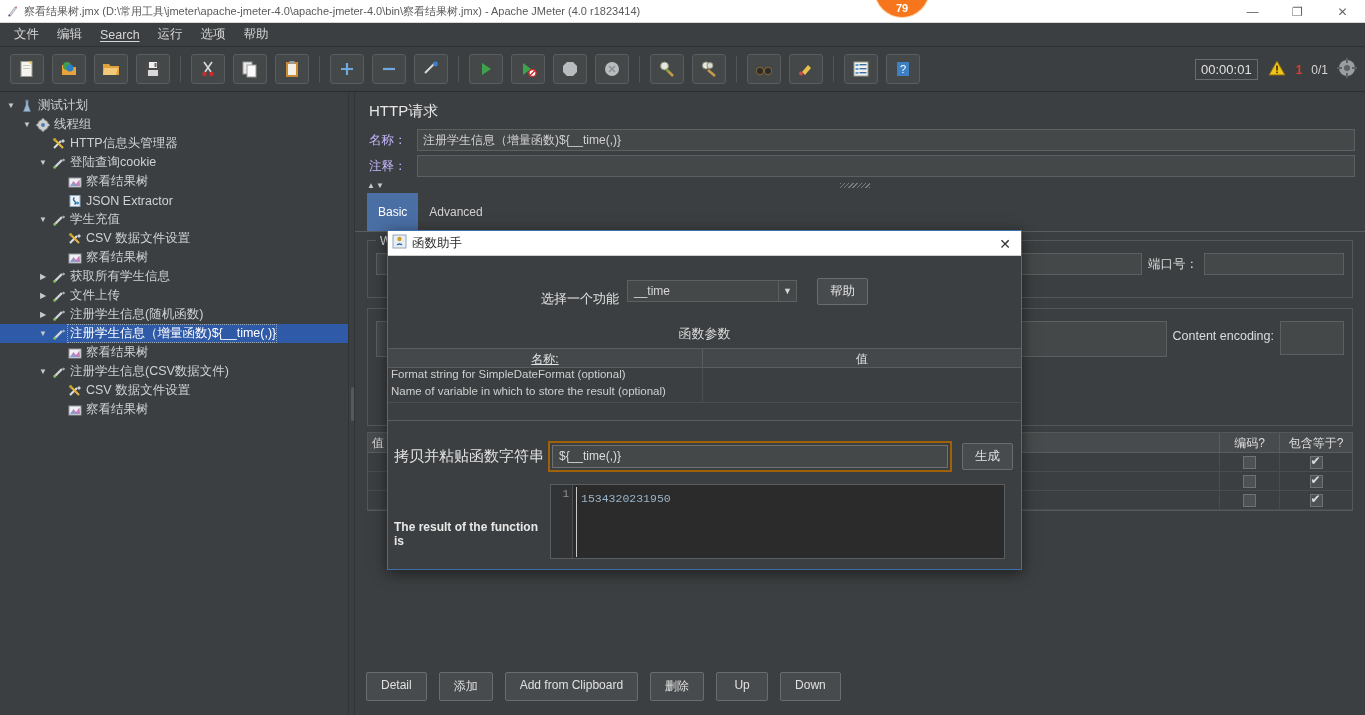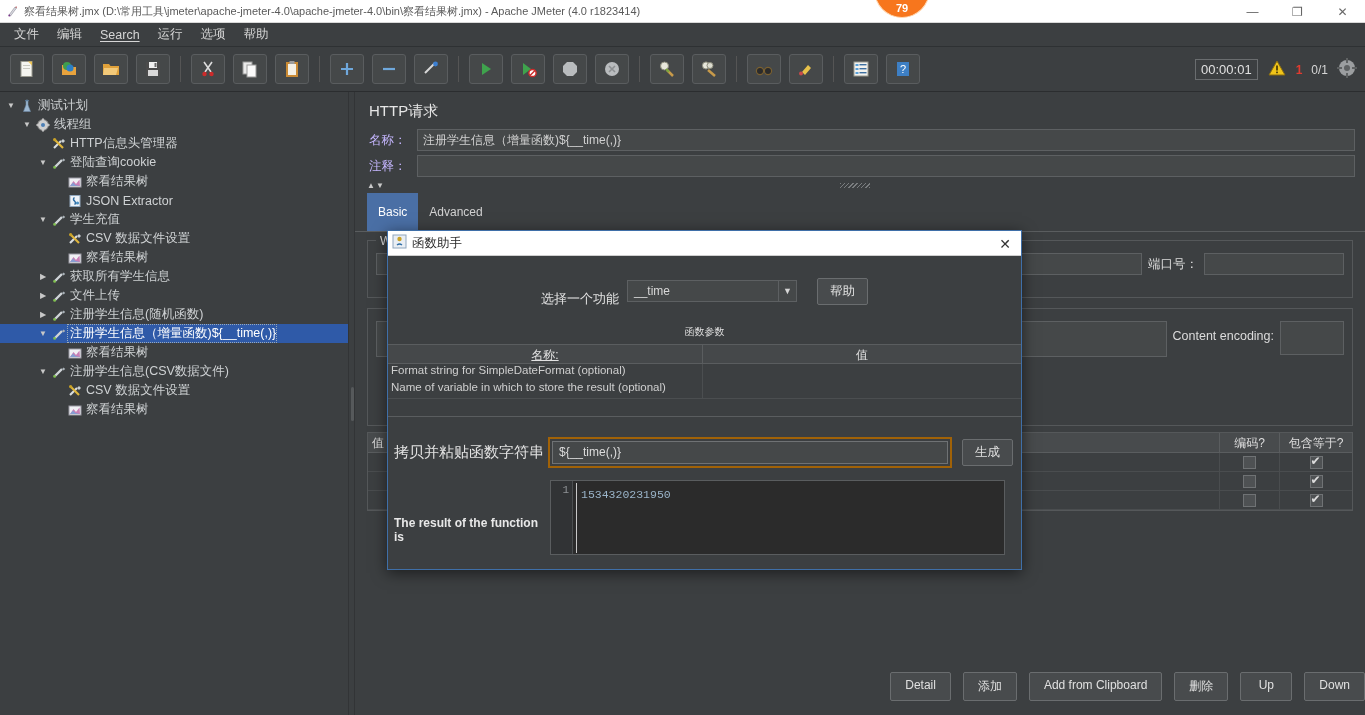--- a/index.html
+++ b/index.html
@@ -119,22 +119,22 @@
   .ptc { border-right: 1px solid #4a4d4f; display:flex; align-items:center; justify-content:center; }
   .chk {
     width: 13px; height: 13px; border: 1px solid #6f7274; background: #4e5153;
     display: inline-block; position: relative;
   }
   .chk.on::after {
     content: '✔'; position: absolute; left: 0px; top: -3px; color: #dcdcdc; font-size: 12px;
   }
 
   .btn-row {
-    position: absolute; bottom: 14px; left: 3px; right: 0;
-    display: flex; justify-content: flex-end; gap: 12px;
+    position: absolute; bottom: 14px; left: 11px; right: 0;
+    display: flex; justify-content: flex-start; gap: 12px;
   }
   .jbtn {
     background: #484b4d; border: 1px solid #6a6d6f; border-radius: 2px;
     color: #e0e0e0; font-size: 12px; padding: 5px 14px; min-width: 52px; text-align: center;
   }
 
   
   .dialog {
     position: absolute; left: 387px; top: 230px; width: 635px; height: 340px;
     border: 1px solid #3f6fa8; background: #3c3f41;
@@ -157,21 +157,21 @@
     width: 170px; height: 22px; background: #454849; border: 1px solid #5d6062;
     display: flex; align-items: center; position: relative;
   }
   .combo .cv { color: #d8d8d8; font-size: 12px; padding-left: 6px; }
   .combo .carrow {
     position: absolute; right: 0; top: 0; width: 18px; height: 20px;
     display: flex; align-items: center; justify-content: center;
     color: #d6d6d6; font-size: 9px; border-left: 1px solid #5d6062;
   }
 
-  .fn-args-title { text-align: center; color: #dcdcdc; font-size: 10px; margin-top: 17px; }
+  .fn-args-title { text-align: center; color: #dcdcdc; font-size: 13px; margin-top: 17px; }
   .argtable { margin: 5px 0 0 0; border-top: 1px solid #5a5d5f; border-bottom: 1px solid #5a5d5f; }
   .argthead { display: flex; height: 19px; background: #45484a; border-bottom: 1px solid #5a5d5f; }
   .argth { font-size: 12px; color: #e2e2e2; text-align: center; padding-top: 2px; }
   .argth.c1 { width: 315px; border-right: 1px solid #5a5d5f; text-decoration: underline; }
   .argth.c2 { flex: 1; }
   .argrow { display: flex; height: 17px; }
   .argc1 { width: 315px; color: #cfcfcf; font-size: 11.5px; padding-left: 3px;
            border-right: 1px solid #4b4e50; white-space: nowrap; overflow: hidden; }
   .argc2 { flex: 1; }
   .argfill { height: 18px; border-top: 1px solid #4b4e50; }

